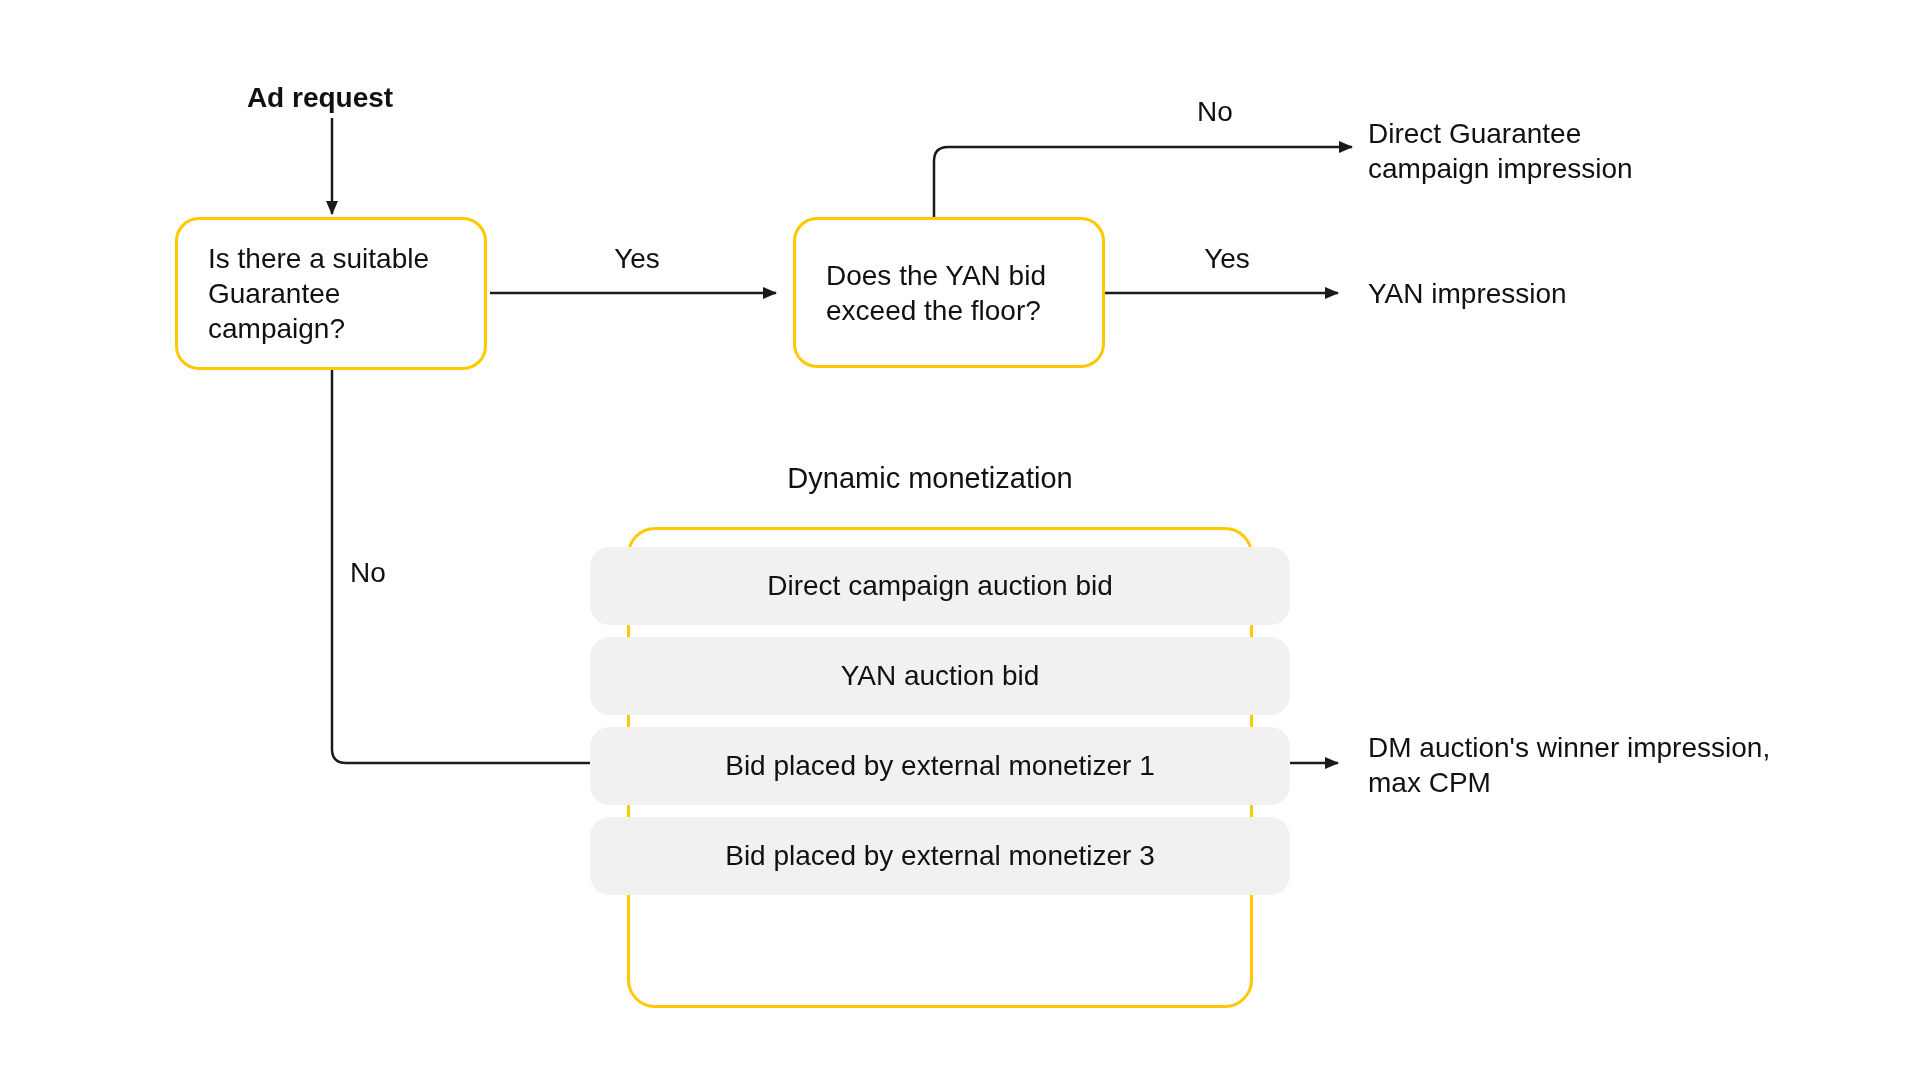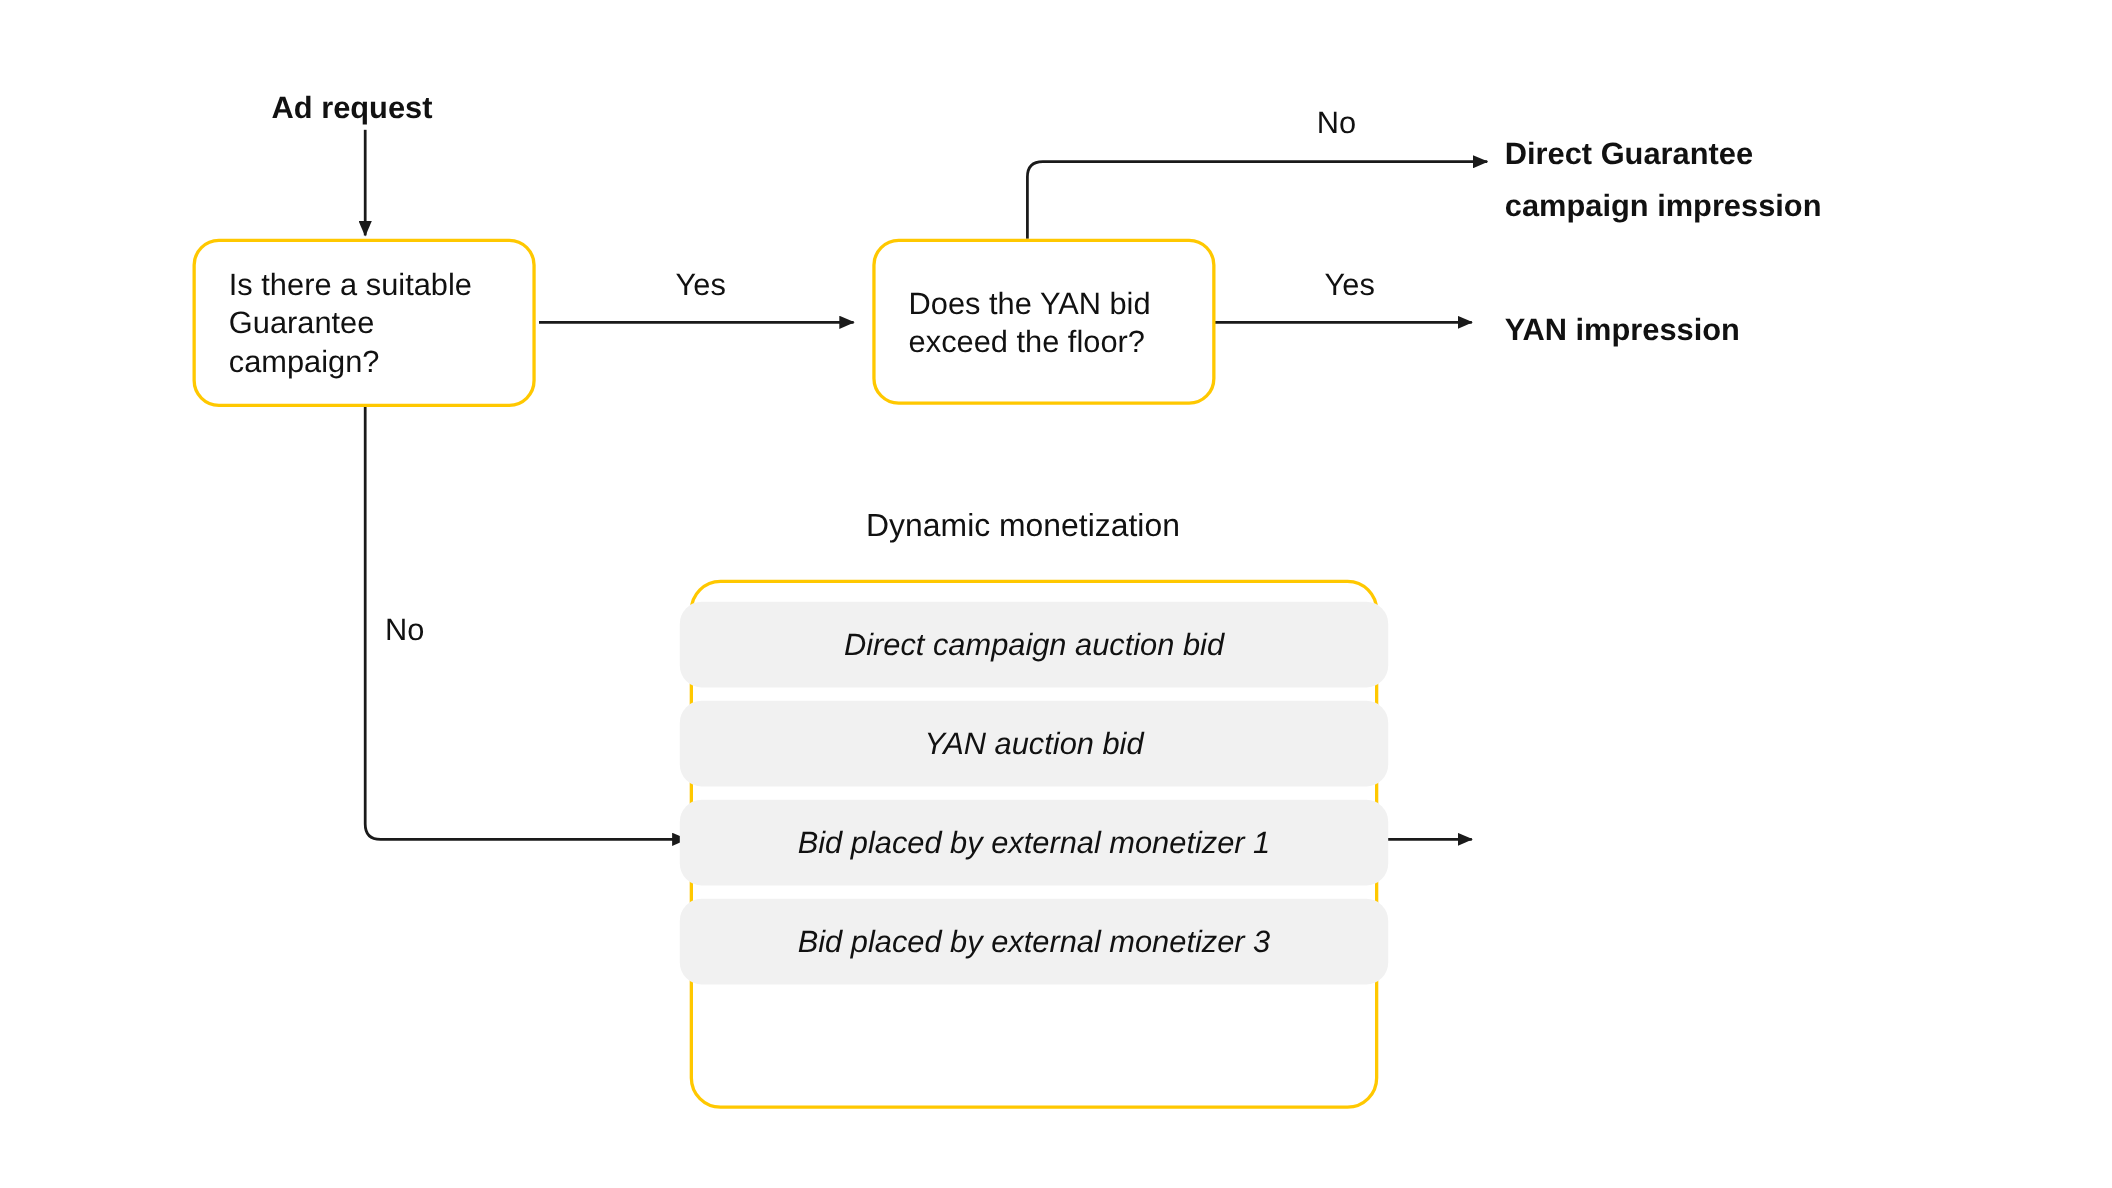--- a/index.html
+++ b/index.html
@@ -27,29 +27,28 @@
   }
   .qbox .qtext{padding-left:30px;padding-right:20px;white-space:pre-line;}
 
   .dm-box{
     position:absolute;left:627px;top:527px;width:626px;height:481px;
     background:#ffffff;border:3px solid var(--accent);border-radius:28px;
     display:flex;flex-direction:column;align-items:center;
     padding-top:17px;gap:12px;
   }
   .dm-item{
-    width:644px;height:78px;background:var(--item-bg);border-radius:20px;
+    width:700px;height:78px;background:var(--item-bg);border-radius:20px;
     display:flex;align-items:center;justify-content:center;
     font-size:28px;
-    font-style:italic;
   }
   .dm-title{position:absolute;left:930px;top:462px;transform:translateX(-50%);
     font-size:29px;white-space:nowrap;}
 
-  .outcome{position:absolute;font-size:28px;line-height:47px;white-space:pre-line;font-weight:bold;}
+  .outcome{position:absolute;font-size:28px;line-height:35px;white-space:pre-line;}
 </style>
 </head>
 <body>
 
 <div class="stage">
 
   <svg class="connector-layer" width="1920" height="1080" viewBox="0 0 1920 1080" xmlns="http://www.w3.org/2000/svg">
     <defs>
       <marker id="arrowhead" markerUnits="userSpaceOnUse" markerWidth="14" markerHeight="12" refX="13" refY="6" orient="auto">
         <path class="arrowhead-shape" d="M0,0 L14,6 L0,12 Z"></path>
@@ -77,20 +76,22 @@
   </div>
 
   <div class="label centered" style="left:637px;top:242px;">Yes</div>
   <div class="label centered" style="left:368px;top:556px;">No</div>
   <div class="label centered" style="left:1215px;top:95px;">No</div>
   <div class="label centered" style="left:1227px;top:242px;">Yes</div>
 
   <div class="outcome" style="left:1368px;top:116px;">Direct Guarantee
 campaign impression</div>
   <div class="outcome" style="left:1368px;top:276px;">YAN impression</div>
+  <div class="outcome" style="left:1368px;top:730px;">DM auction's winner impression,
+max CPM</div>
 
   <div class="dm-title">Dynamic monetization</div>
 
   <div class="dm-box">
     <div class="dm-item">Direct campaign auction bid</div>
     <div class="dm-item">YAN auction bid</div>
     <div class="dm-item">Bid placed by external monetizer 1</div>
     <div class="dm-item">Bid placed by external monetizer 3</div>
   </div>
 

